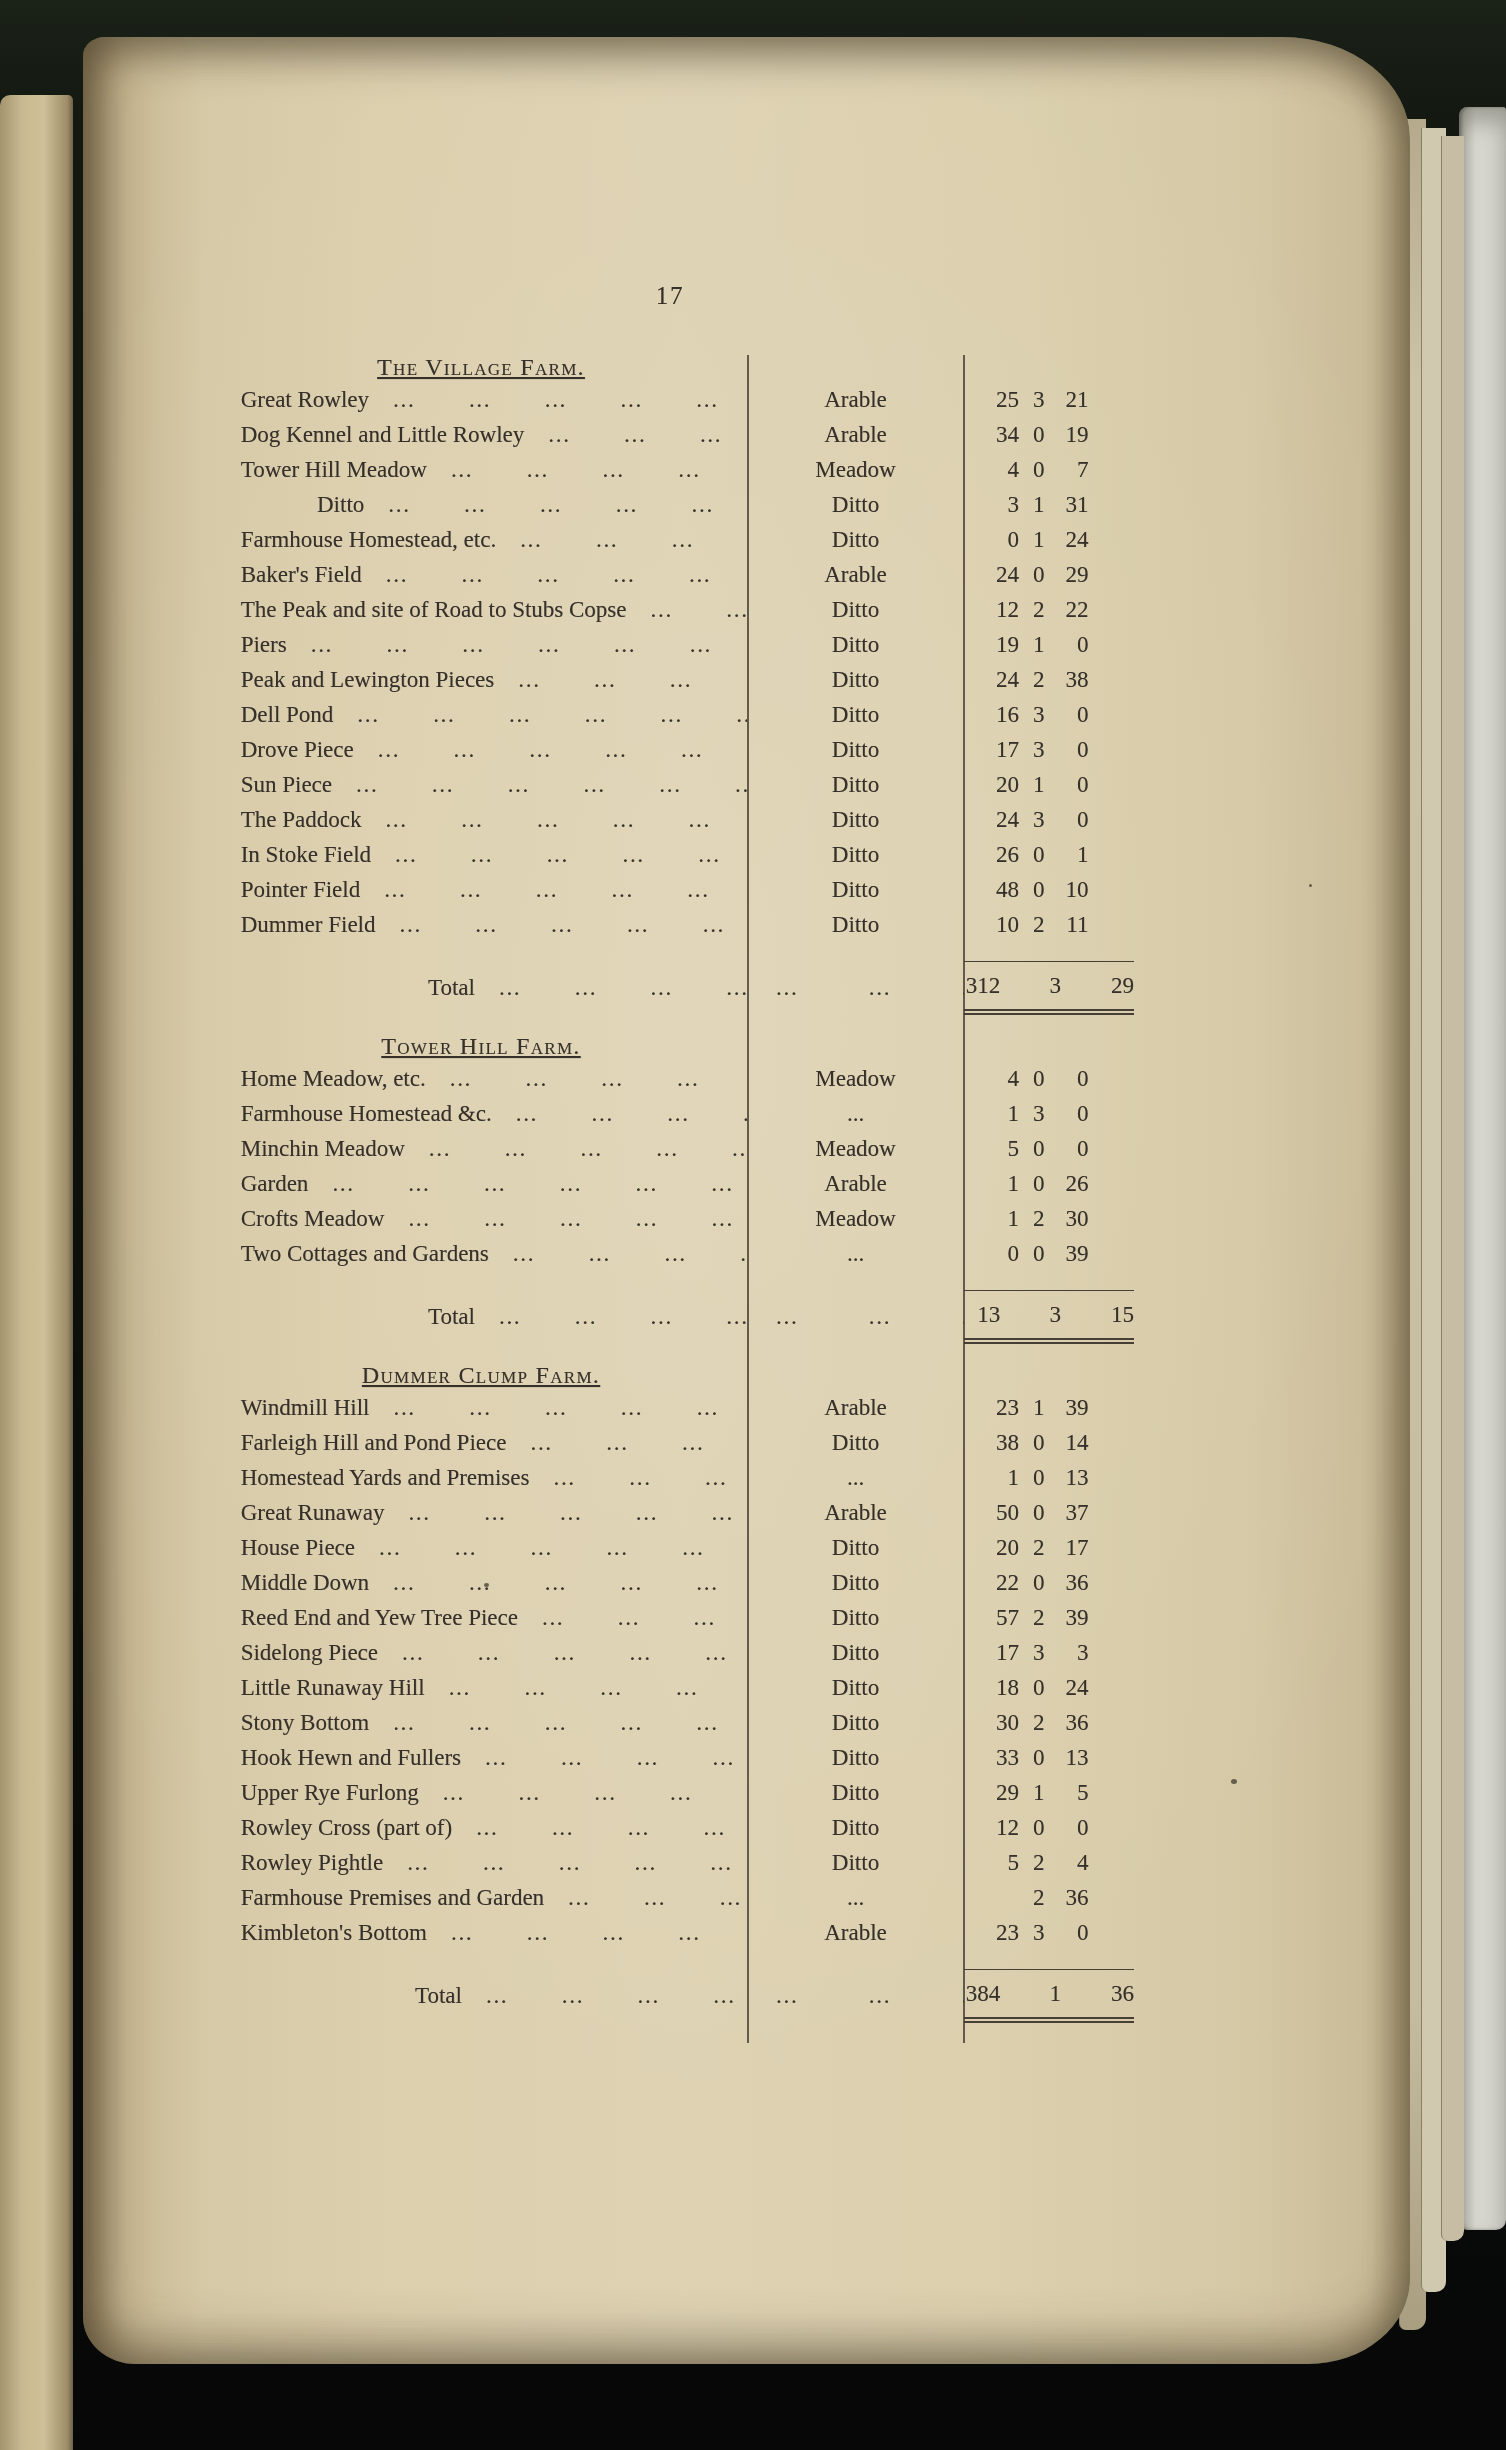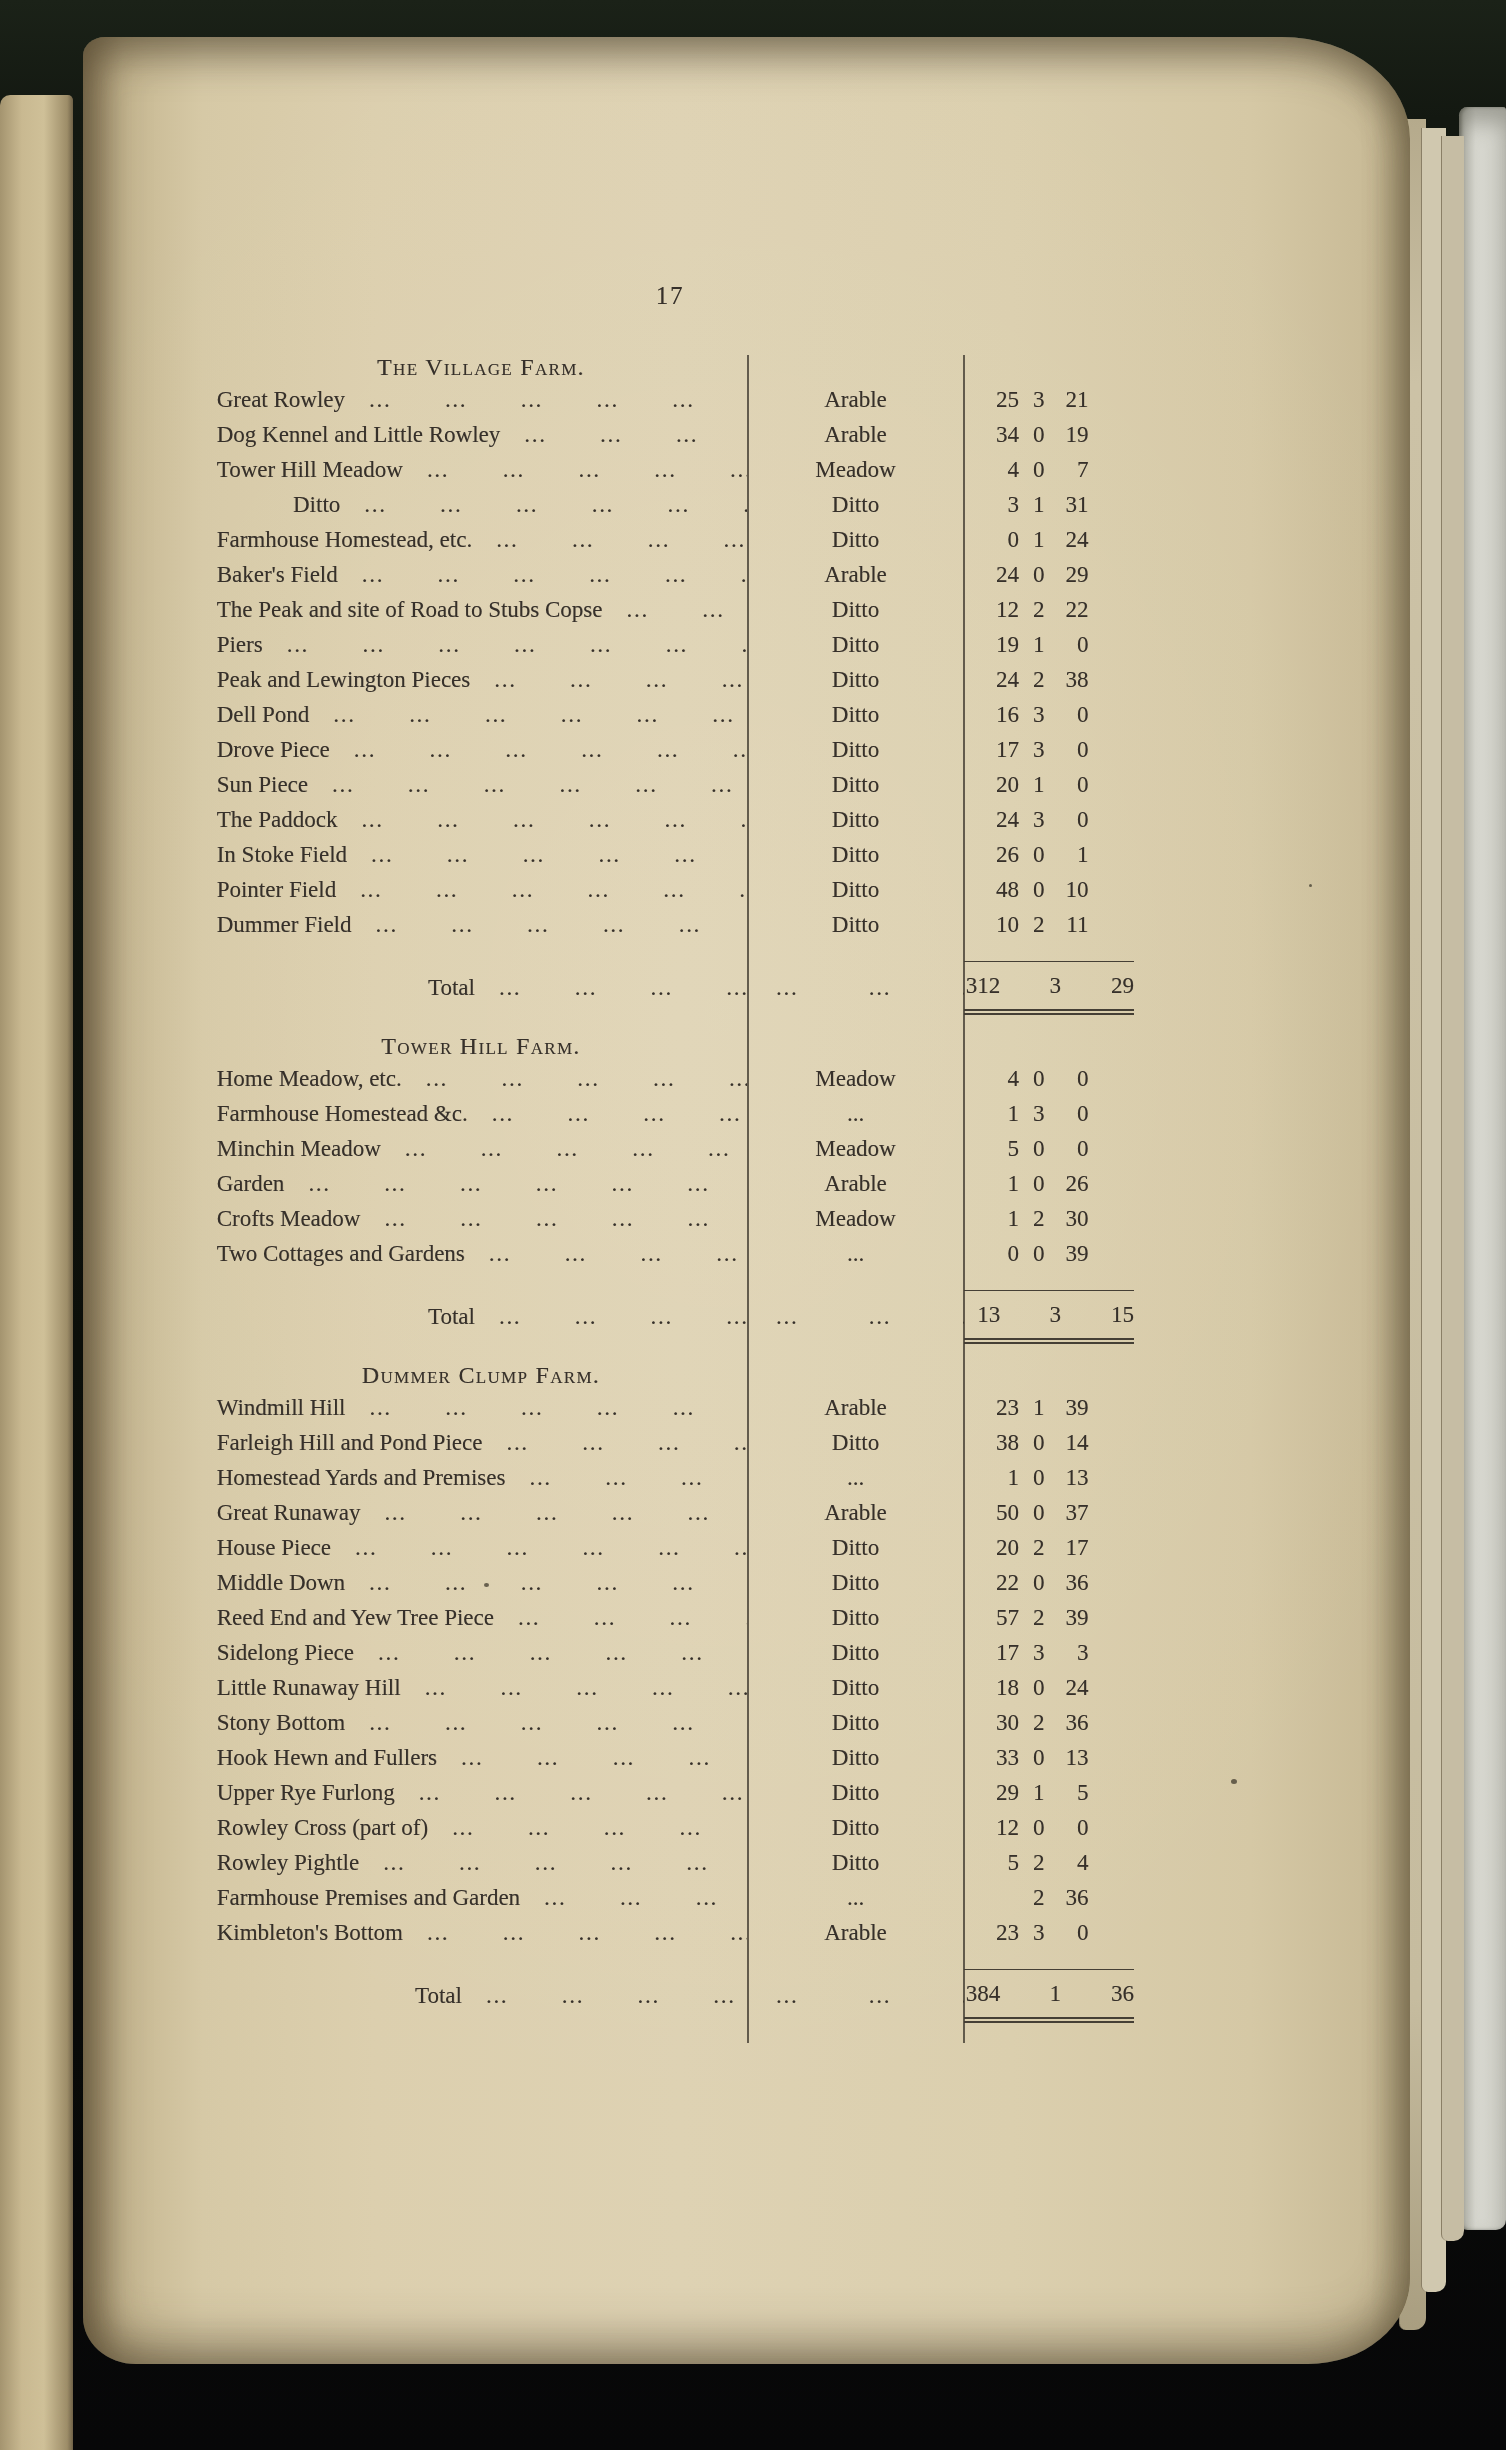--- a/index.html
+++ b/index.html
@@ -55,24 +55,24 @@
     font-variant:small-caps;font-size:23px;letter-spacing:1.3px;}
   .h-cult{position:absolute;left:532px;top:37px;width:217px;text-align:center;
     font-variant:small-caps;font-size:23px;letter-spacing:0.9px;}
   .h-qty{position:absolute;left:748px;top:12px;width:170px;text-align:center;
     font-variant:small-caps;font-size:23px;letter-spacing:0.9px;}
   .h-arp{position:absolute;left:748px;top:51px;width:170px;display:flex;font-size:18.7px;letter-spacing:0.9px;}
   .vrule{position:absolute;top:0;width:1.7px;background:rgba(64,58,48,.78);}
   .v1{left:532px;height:1688px;}
   .v2{left:748px;height:1688px;}
   .sec-heading{height:27px;line-height:25.5px;width:532px;text-align:center;
-    font-variant:small-caps;font-size:24px;letter-spacing:1.3px;}
+    font-variant:small-caps;font-size:24px;letter-spacing:1.3px;text-decoration:underline;}
   .row{display:flex;height:35px;align-items:center;font-size:23px;}
   .desc{width:532px;display:flex;align-items:baseline;min-width:0;}
-  .nm{white-space:nowrap;padding-left:1.7px;}
+  .nm{white-space:nowrap;padding-left:1.7px;margin-left:24px;}
   .nm.indent{padding-left:78px;}
   .leaders{flex:1 1 auto;min-width:0;overflow:hidden;white-space:nowrap;
     word-spacing:46px;padding-left:24px;letter-spacing:1.7px;}
   .cult{width:217px;text-align:center;}
   .qty{width:170px;display:flex;}
   .qa{width:55px;text-align:right;}
   .qr{width:25.5px;text-align:right;}
   .qp{width:44px;text-align:right;}
   .total-row{display:flex;height:92px;align-items:center;font-size:23px;}
   .total-desc{width:532px;display:flex;align-items:center;min-width:0;}

